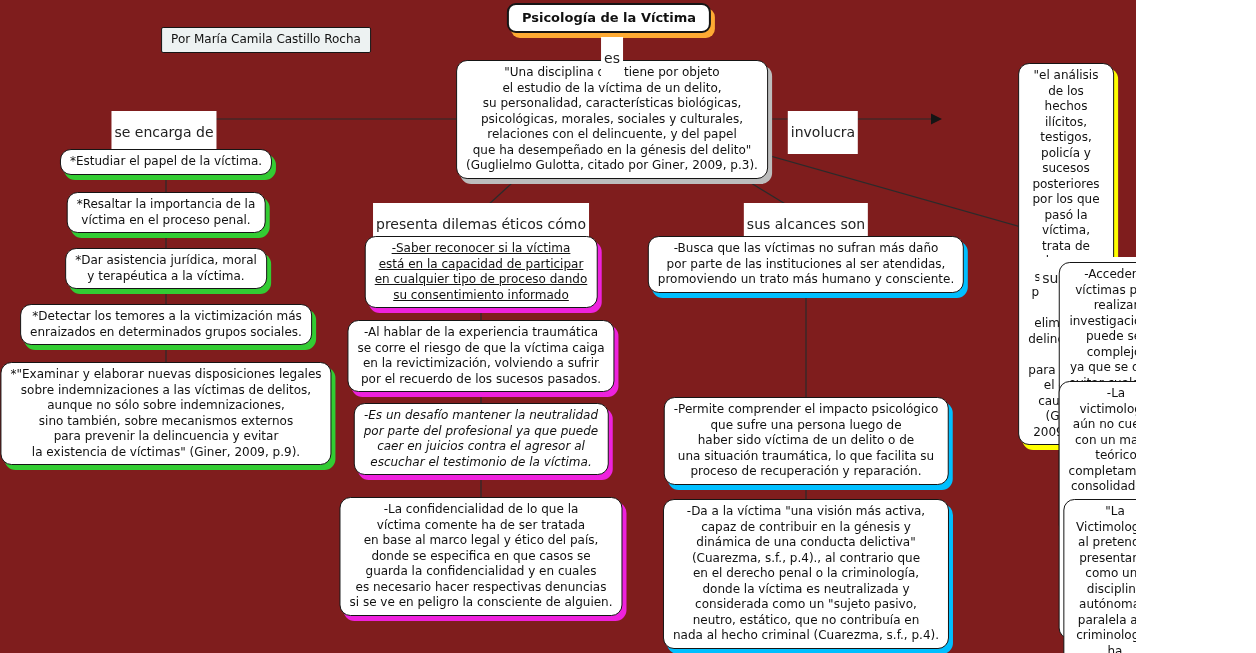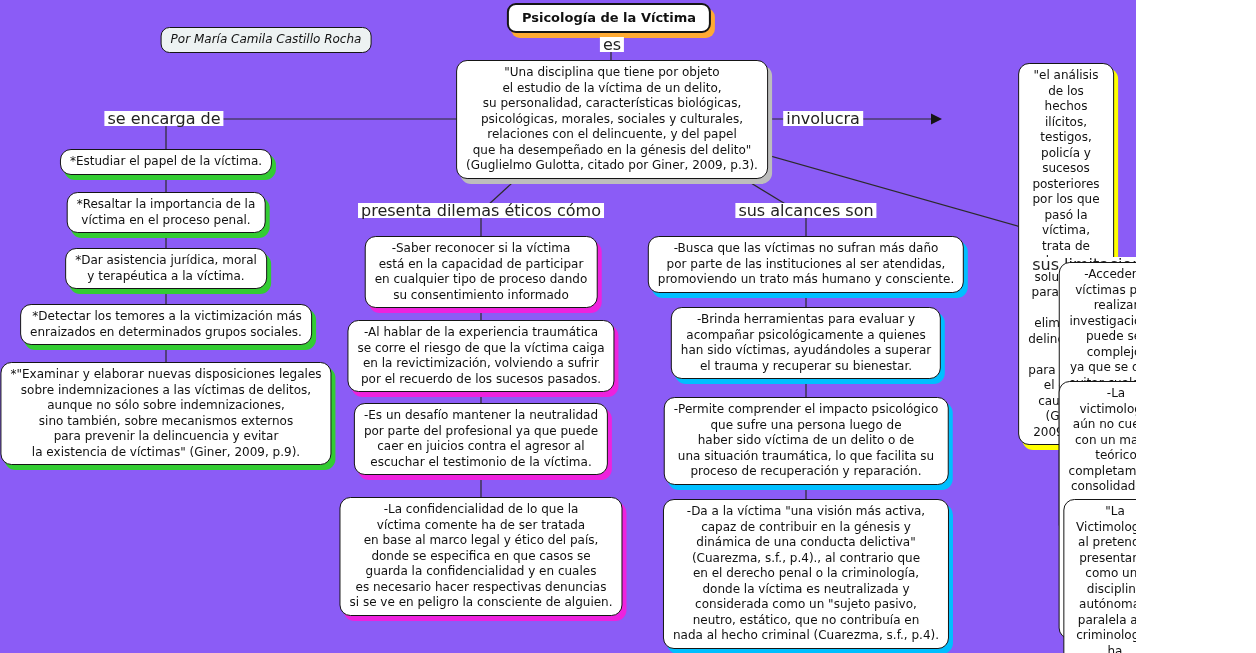--- a/index.html
+++ b/index.html
@@ -1,42 +1,42 @@
 <!DOCTYPE html>
 <html><head>
 <meta charset="utf-8">
 <style>
   html,body { margin:0; padding:0; background:#ffffff; }
   #map {
     position:relative; width:1136px; height:653px;
-    background:#8b5cf6; overflow:hidden;
+    background:#7f1d1d; overflow:hidden;
     font-family:"DejaVu Sans", sans-serif;
   }
   #wires { position:absolute; left:0; top:0; z-index:1; }
   .node {
     position:absolute; transform:translateX(-50%);
     background:#fff; border:1.5px solid #151515; border-radius:11px;
     padding:4px 9px; font-size:12px; line-height:15.5px; color:#111;
     text-align:center; white-space:pre-line; z-index:2;
   }
   .title-node {
     font-weight:bold; font-size:13px; line-height:16px;
     border-width:2px; border-radius:9px; padding:5px 13px;
     box-shadow:4px 5px 0 #ffaa33;
   }
-  .author-node { background:#edf2f2; border-radius:9px; box-shadow:none;font-style:italic; }
+  .author-node { background:#edf2f2; border-radius:2px; box-shadow:none; }
   .sh-gray    { box-shadow:4px 5px 0 #bdbdbd; }
   .sh-yellow  { box-shadow:4px 5px 0 #ffff00; }
   .sh-green   { box-shadow:4px 5px 0 #33cc33; }
   .sh-magenta { box-shadow:4px 5px 0 #ee22dd; }
   .sh-cyan    { box-shadow:4px 5px 0 #00bfff; }
   .sh-red     { box-shadow:4px 5px 0 #ee1111; }
   .link-label {
     position:absolute; transform:translateX(-50%);
-    background:#ffffff; padding:0 3px; font-size:16px; line-height:15px;
+    background:#ffffff; padding:14px 3px; font-size:14px; line-height:15px;
     color:#222; white-space:nowrap; text-align:center; z-index:2;
   }
 </style>
 </head>
 <body>
 
 <div id="map">
 
   <svg id="wires" width="1256" height="653">
     <g stroke="#2b2b2b" stroke-width="1.2">
@@ -88,47 +88,43 @@
 y terapéutica a la víctima.</div>
   <div class="node sh-green" style="left:166px; top:304px;text-align:right;">*Detectar los temores a la victimización más
 enraizados en determinados grupos sociales.</div>
   <div class="node sh-green" style="left:166px; top:362px;">*"Examinar y elaborar nuevas disposiciones legales
 sobre indemnizaciones a las víctimas de delitos,
 aunque no sólo sobre indemnizaciones,
 sino también, sobre mecanismos externos
 para prevenir la delincuencia y evitar
 la existencia de víctimas" (Giner, 2009, p.9).</div>
 
-  <div class="node sh-magenta" style="left:481px; top:236px;">-Saber reconocer si la víctima
+  <div class="node sh-magenta" style="left:481px; top:236px;text-decoration:underline;">-Saber reconocer si la víctima
 está en la capacidad de participar
 en cualquier tipo de proceso dando
 su consentimiento informado</div>
   <div class="node sh-magenta" style="left:481px; top:320px;">-Al hablar de la experiencia traumática
 se corre el riesgo de que la víctima caiga
 en la revictimización, volviendo a sufrir
 por el recuerdo de los sucesos pasados.</div>
-  <div class="node sh-magenta" style="left:481px; top:403px;">-Es un desafío mantener la neutralidad
+  <div class="node sh-magenta" style="left:481px; top:403px;font-style:italic;">-Es un desafío mantener la neutralidad
 por parte del profesional ya que puede
 caer en juicios contra el agresor al
 escuchar el testimonio de la víctima.</div>
   <div class="node sh-magenta" style="left:481px; top:497px;">-La confidencialidad de lo que la
 víctima comente ha de ser tratada
 en base al marco legal y ético del país,
 donde se especifica en que casos se
 guarda la confidencialidad y en cuales
 es necesario hacer respectivas denuncias
 si se ve en peligro la consciente de alguien.</div>
 
   <div class="node sh-cyan" style="left:806px; top:236px;">-Busca que las víctimas no sufran más daño
 por parte de las instituciones al ser atendidas,
 promoviendo un trato más humano y consciente.</div>
-  <div class="node sh-cyan" style="left:806px; top:307px;">-Brinda herramientas para evaluar y
-acompañar psicológicamente a quienes
-han sido víctimas, ayudándoles a superar
-el trauma y recuperar su bienestar.</div>
   <div class="node sh-cyan" style="left:806px; top:397px;">-Permite comprender el impacto psicológico
 que sufre una persona luego de
 haber sido víctima de un delito o de
 una situación traumática, lo que facilita su
 proceso de recuperación y reparación.</div>
   <div class="node sh-cyan" style="left:806px; top:499px;">-Da a la víctima "una visión más activa,
 capaz de contribuir en la génesis y
 dinámica de una conducta delictiva"
 (Cuarezma, s.f., p.4)., al contrario que
 en el derecho penal o la criminología,

